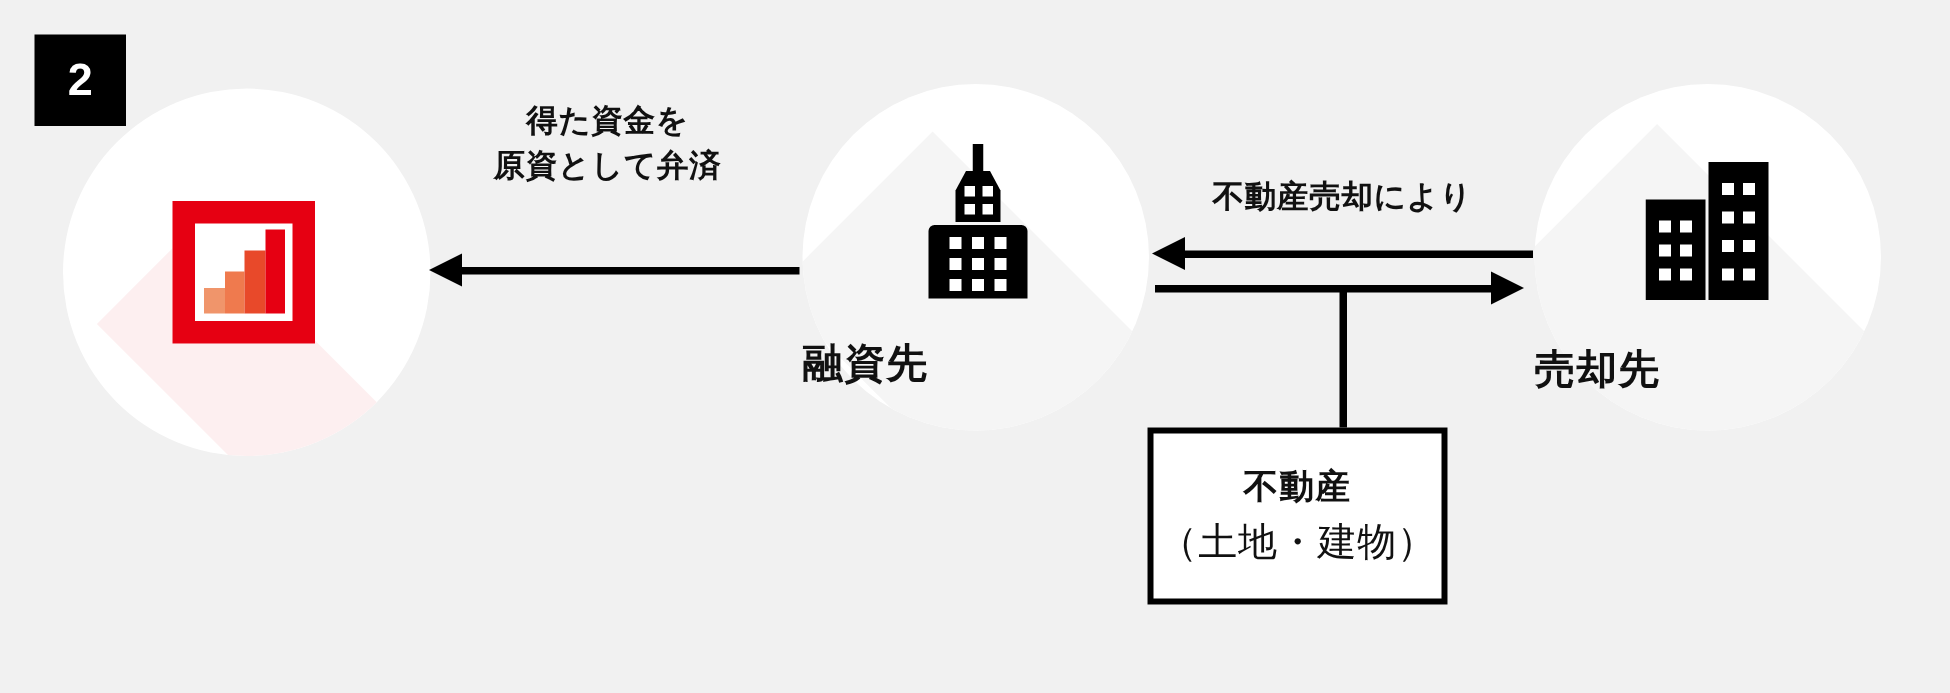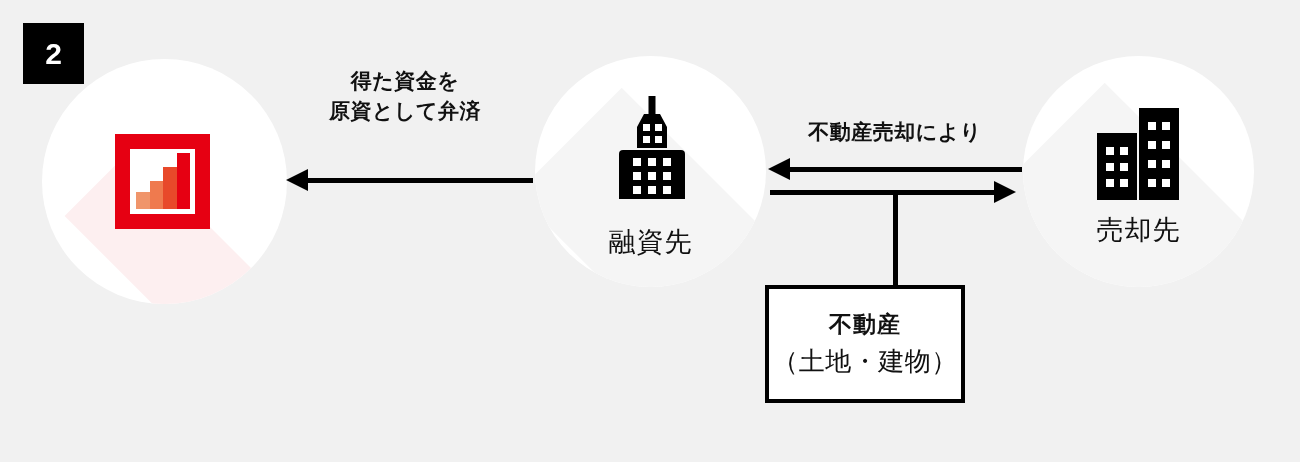--- a/index.html
+++ b/index.html
@@ -114,30 +114,29 @@
     z-index: 12;
   }
   .buildings-icon {
     position: absolute;
     z-index: 12;
   }
 
   
   .node-label {
     position: absolute;
-    text-align: center;
     font-size: 27px;
-    font-weight: 400;
+    font-weight: 700;
     color: #111111;
     letter-spacing: 1px;
     z-index: 14;
     white-space: nowrap;
   }
   #label-lender { left: 535px; top: 224px; width: 231px; }
-  #label-buyer  { left: 1023px; top: 212px; width: 231px; }
+  #label-buyer  { left: 1023px; top: 228px; width: 231px; }
 
   
   .hline {
     position: absolute;
     background: #000000;
     height: 5px;
     z-index: 20;
   }
   .vline {
     position: absolute;

